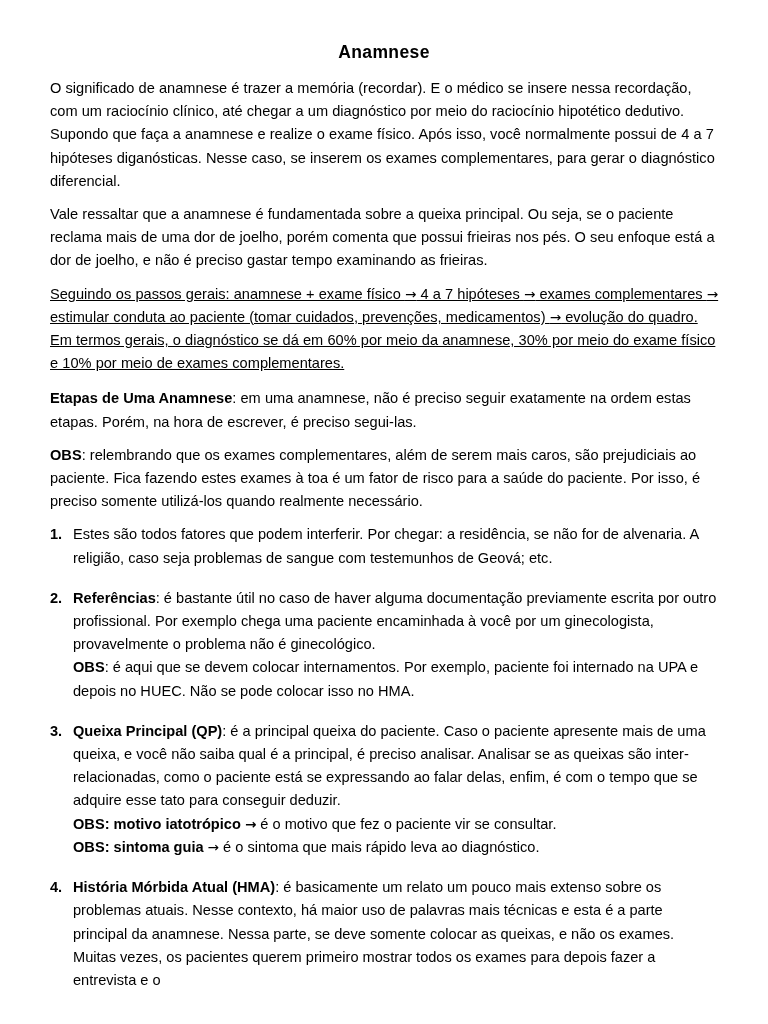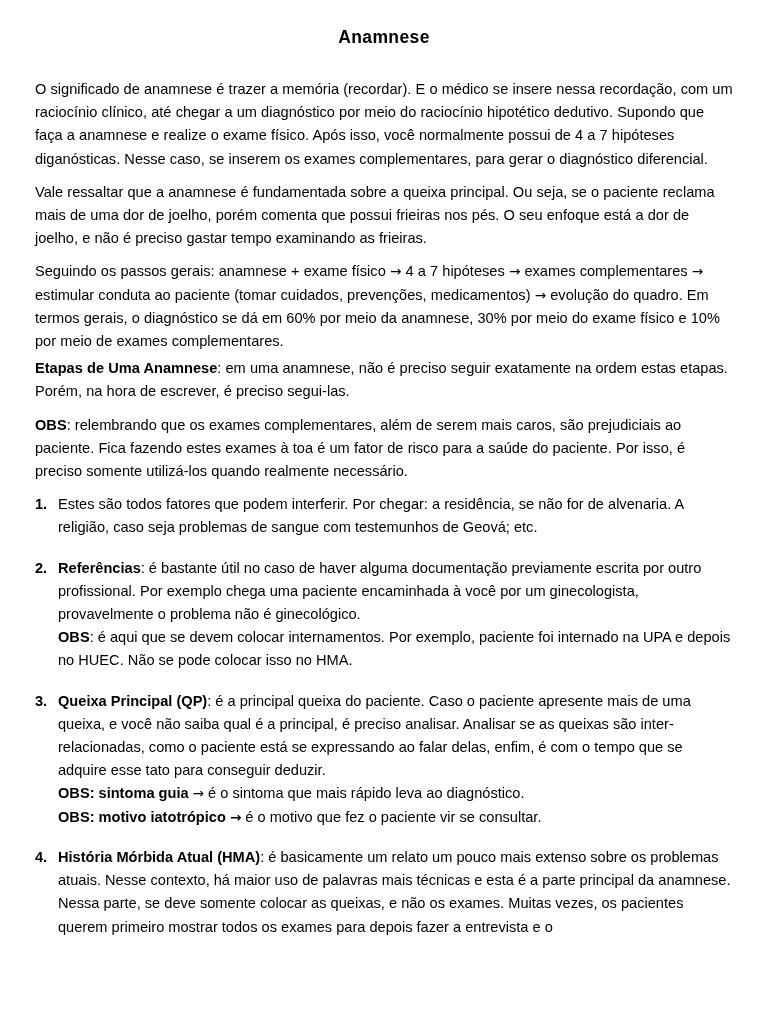--- a/index.html
+++ b/index.html
@@ -13,21 +13,21 @@
     height: 1024px;
     font-family: "Liberation Sans", "DejaVu Sans", sans-serif;
     color: #000000;
     -webkit-font-smoothing: antialiased;
   }
   .page {
     position: relative;
     width: 768px;
     height: 1024px;
     box-sizing: border-box;
-    padding: 0;
+    padding: 15px;
     background: #ffffff;
     overflow: hidden;
   }
   .doc-title {
     text-align: center;
     font-size: 17.5px;
     font-weight: bold;
     letter-spacing: 0.4px;
     margin: 0;
     padding-top: 26px;
@@ -39,24 +39,25 @@
     margin-right: 33px;
   }
   p.para {
     font-size: 14.6px;
     line-height: 23.2px;
     margin: 0 0 10px 0;
     text-align: left;
     word-spacing: 0.1px;
   }
   p.para.tight {
-    margin-bottom: 4px;
+    margin-bottom: 12px;
+    text-decoration: underline;
   }
   p.para.first {
-    margin-top: 30px;
+    margin-top: 14px;
   }
   ol.steps {
     margin: 10px 0 0 0;
     padding: 0;
     list-style: none;
     counter-reset: stepnum;
   }
   ol.steps > li {
     position: relative;
     padding-left: 23px;
@@ -118,22 +119,22 @@
 
       <li>
         <span class="num">2.</span>
         <span class="li-line"><span class="b">Referências</span><span>: é bastante útil no caso de haver alguma documentação previamente escrita por outro profissional. Por exemplo chega uma paciente encaminhada à você por um ginecologista, provavelmente o problema não é ginecológico.</span></span>
         <span class="li-line"><span class="b">OBS</span><span>: é aqui que se devem colocar internamentos. Por exemplo, paciente foi internado na UPA e depois no HUEC. Não se pode colocar isso no HMA.</span></span>
       </li>
 
       <li>
         <span class="num">3.</span>
         <span class="li-line"><span class="b">Queixa Principal (QP)</span><span>: é a principal queixa do paciente. Caso o paciente apresente mais de uma queixa, e você não saiba qual é a principal, é preciso analisar. Analisar se as queixas são inter-relacionadas, como o paciente está se expressando ao falar delas, enfim, é com o tempo que se adquire esse tato para conseguir deduzir.</span></span>
+        <span class="li-line"><span class="b">OBS</span><span class="b">: motivo iatotrópico</span><span>&nbsp;</span><span class="arrow bold">→</span><span> é o motivo que fez o paciente vir se consultar.</span></span>
         <span class="li-line"><span class="b">OBS</span><span class="b">: sintoma guia</span><span>&nbsp;</span><span class="arrow">→</span><span> é o sintoma que mais rápido leva ao diagnóstico.</span></span>
-        <span class="li-line"><span class="b">OBS</span><span class="b">: motivo iatotrópico</span><span>&nbsp;</span><span class="arrow bold">→</span><span> é o motivo que fez o paciente vir se consultar.</span></span>
       </li>
 
       <li>
         <span class="num">4.</span>
         <span class="li-line"><span class="b">História Mórbida Atual (HMA)</span><span>: é basicamente um relato um pouco mais extenso sobre os problemas atuais. Nesse contexto, há maior uso de palavras mais técnicas e esta é a parte principal da anamnese. Nessa parte, se deve somente colocar as queixas, e não os exames. Muitas vezes, os pacientes querem primeiro mostrar todos os exames para depois fazer a entrevista e o</span></span>
       </li>
 
     </ol>
 
   </div>

